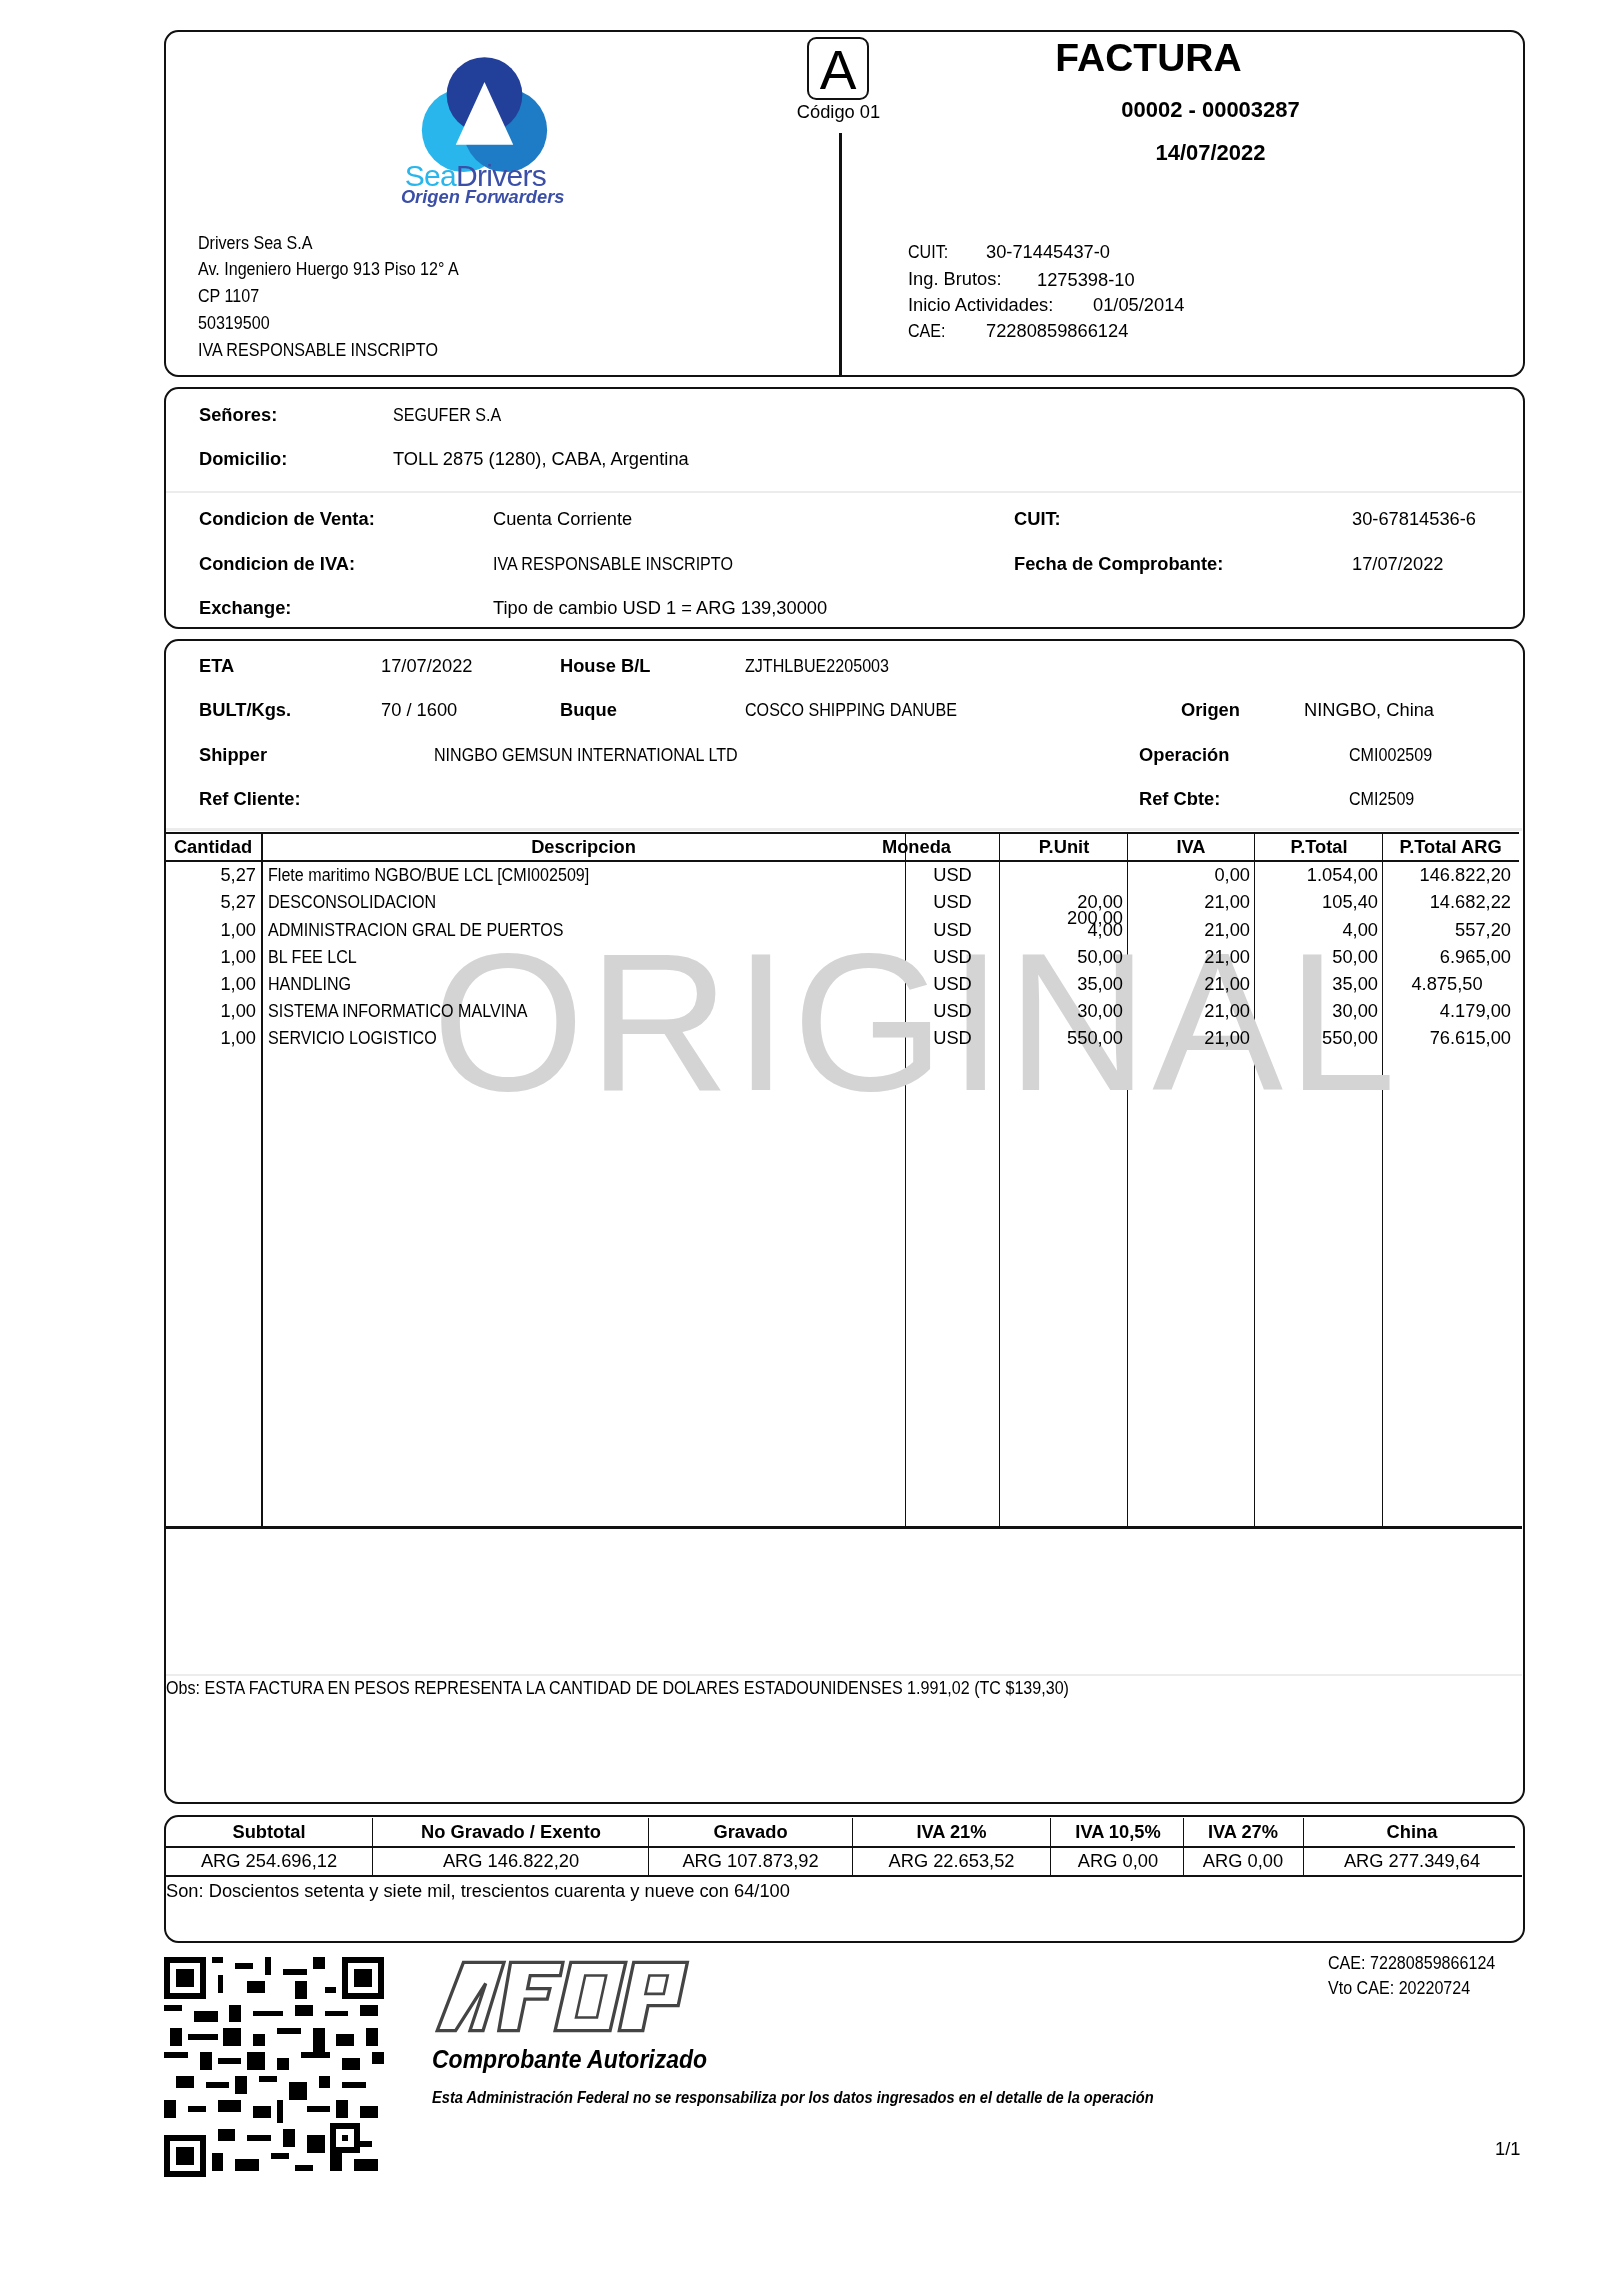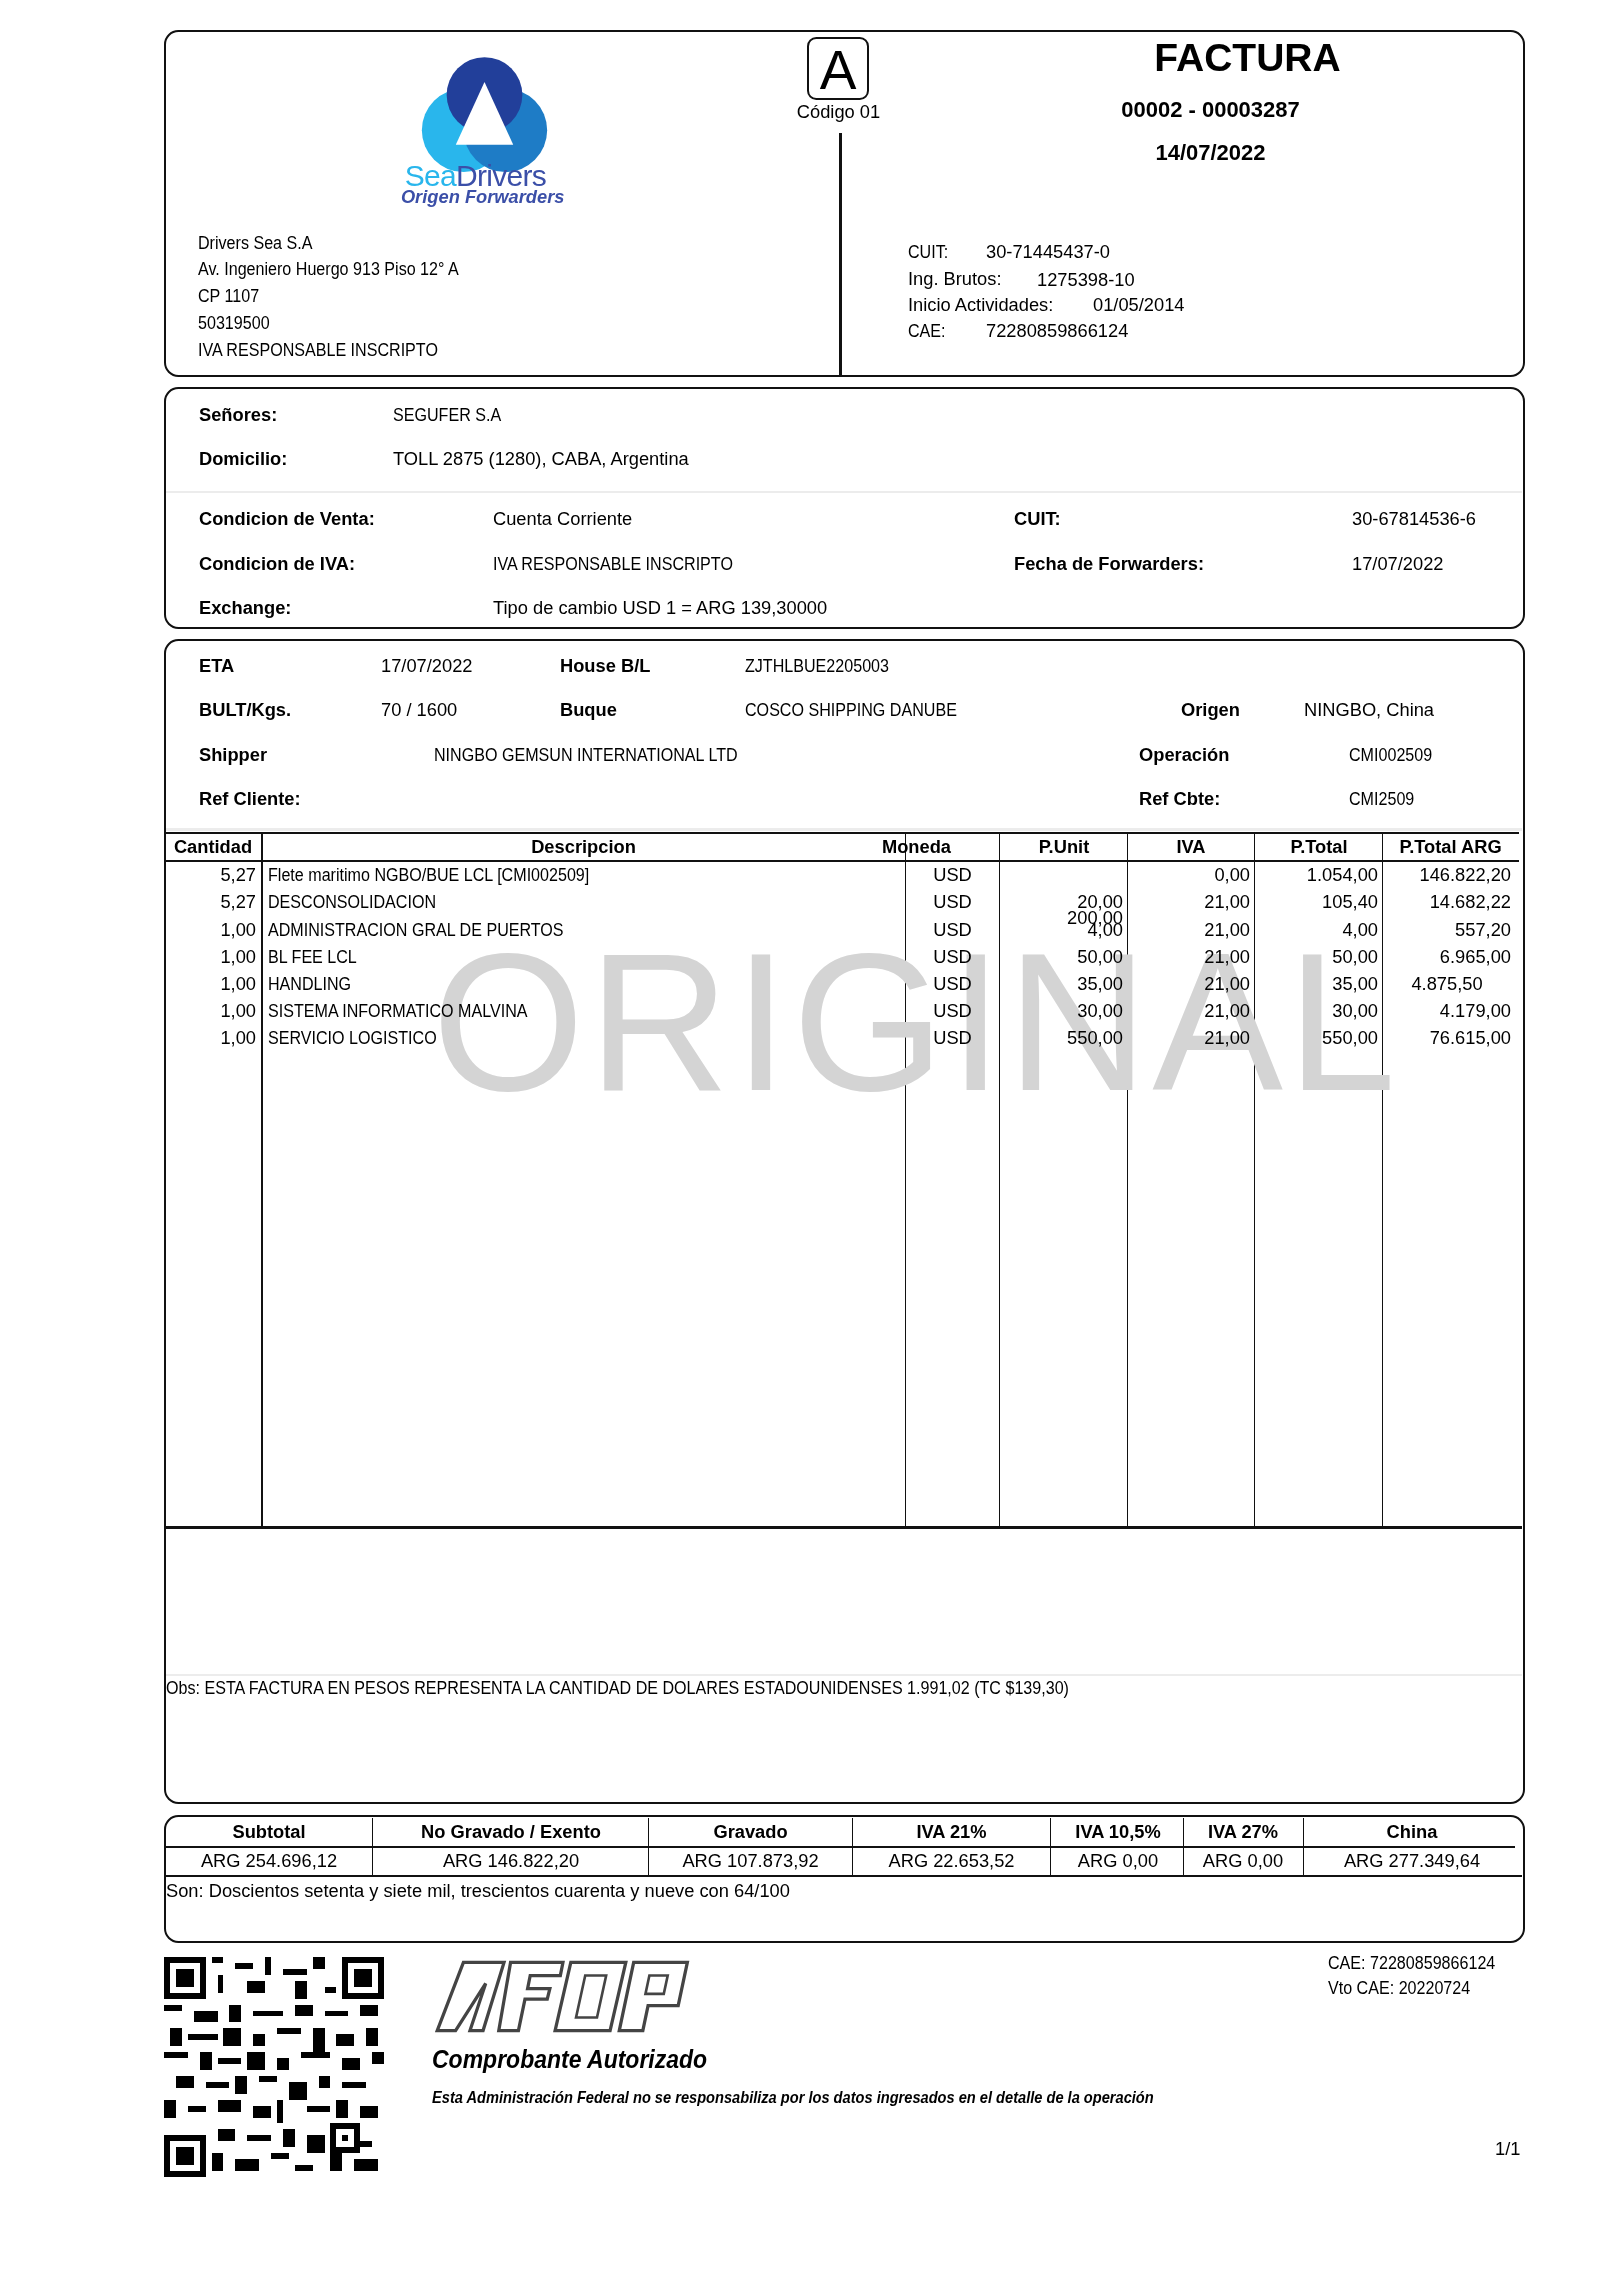--- a/index.html
+++ b/index.html
@@ -41,21 +41,21 @@
 </div>
 <div class="t c" style="left:783px; width:111px; top:103px; font-size:18.3px;">Código 01</div>
 <div class="vline" style="left:839px; top:133px; width:2.6px; height:242px;"></div>
 
 <div class="t narrow" style="left:198px; top:234px;">Drivers Sea S.A</div>
 <div class="t narrow" style="left:198px; top:260px;">Av. Ingeniero Huergo 913 Piso 12° A</div>
 <div class="t narrow" style="left:198px; top:287px;">CP 1107</div>
 <div class="t narrow" style="left:198px; top:314px;">50319500</div>
 <div class="t narrow" style="left:198px; top:341px;">IVA RESPONSABLE INSCRIPTO</div>
 
-<div class="t b c" style="left:1084px; width:327px; top:38px; font-size:39px;">FACTURA</div>
+<div class="t b c" style="left:985px; width:327px; top:38px; font-size:39px;">FACTURA</div>
 <div class="t b c" style="left:1047px; width:327px; top:99px; font-size:22px;">00002 - 00003287</div>
 <div class="t b c" style="left:1047px; width:327px; top:142px; font-size:22px;">14/07/2022</div>
 
 <div class="t narrow" style="left:908px; top:243px;">CUIT:</div>
 <div class="t" style="left:986px; top:243px;">30-71445437-0</div>
 <div class="t" style="left:908px; top:270px;">Ing. Brutos:</div>
 <div class="t" style="left:1037px; top:271px;">1275398-10</div>
 <div class="t" style="left:908px; top:296px;">Inicio Actividades:</div>
 <div class="t" style="left:1093px; top:296px;">01/05/2014</div>
 <div class="t narrow" style="left:908px; top:322px;">CAE:</div>
@@ -69,21 +69,21 @@
 <div class="t b" style="left:199px; top:450px;">Domicilio:</div>
 <div class="t" style="left:393px; top:450px;">TOLL 2875 (1280), CABA, Argentina</div>
 
 <div class="t b" style="left:199px; top:510px;">Condicion de Venta:</div>
 <div class="t" style="left:493px; top:510px;">Cuenta Corriente</div>
 <div class="t b" style="left:1014px; top:510px;">CUIT:</div>
 <div class="t" style="left:1352px; top:510px;">30-67814536-6</div>
 
 <div class="t b" style="left:199px; top:555px;">Condicion de IVA:</div>
 <div class="t narrow" style="left:493px; top:555px;">IVA RESPONSABLE INSCRIPTO</div>
-<div class="t b" style="left:1014px; top:555px;">Fecha de Forwarders:</div>
+<div class="t b" style="left:1014px; top:555px;">Fecha de Comprobante:</div>
 <div class="t" style="left:1352px; top:555px;">17/07/2022</div>
 
 <div class="t b" style="left:199px; top:599px;">Exchange:</div>
 <div class="t" style="left:493px; top:599px;">Tipo de cambio USD 1 = ARG 139,30000</div>
 
 <div class="box" style="left:164px; top:639px; width:1361px; height:1165px;"></div>
 
 <div class="t b" style="left:199px; top:657px;">ETA</div>
 <div class="t" style="left:381px; top:657px;">17/07/2022</div>
 <div class="t b" style="left:560px; top:657px;">House B/L</div>

